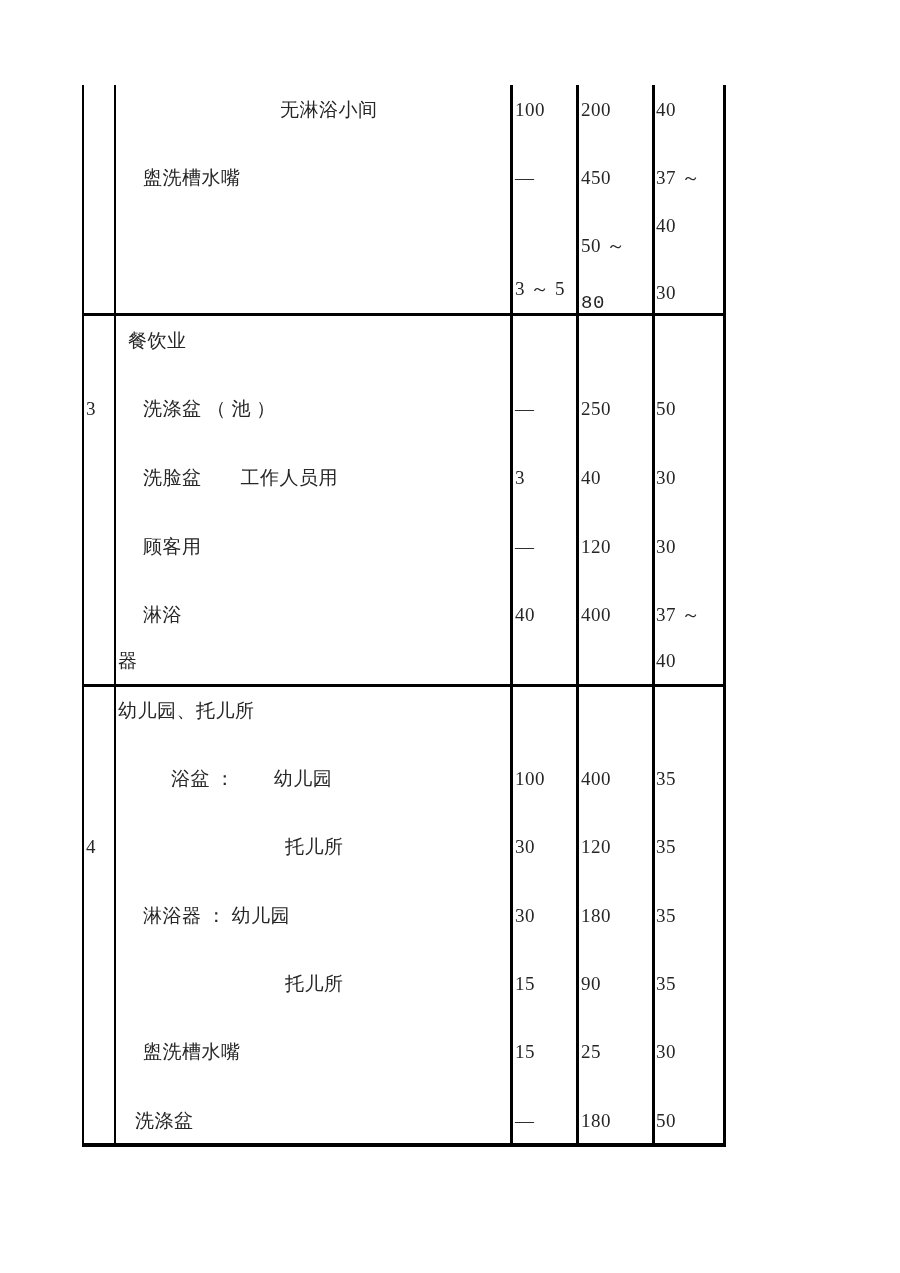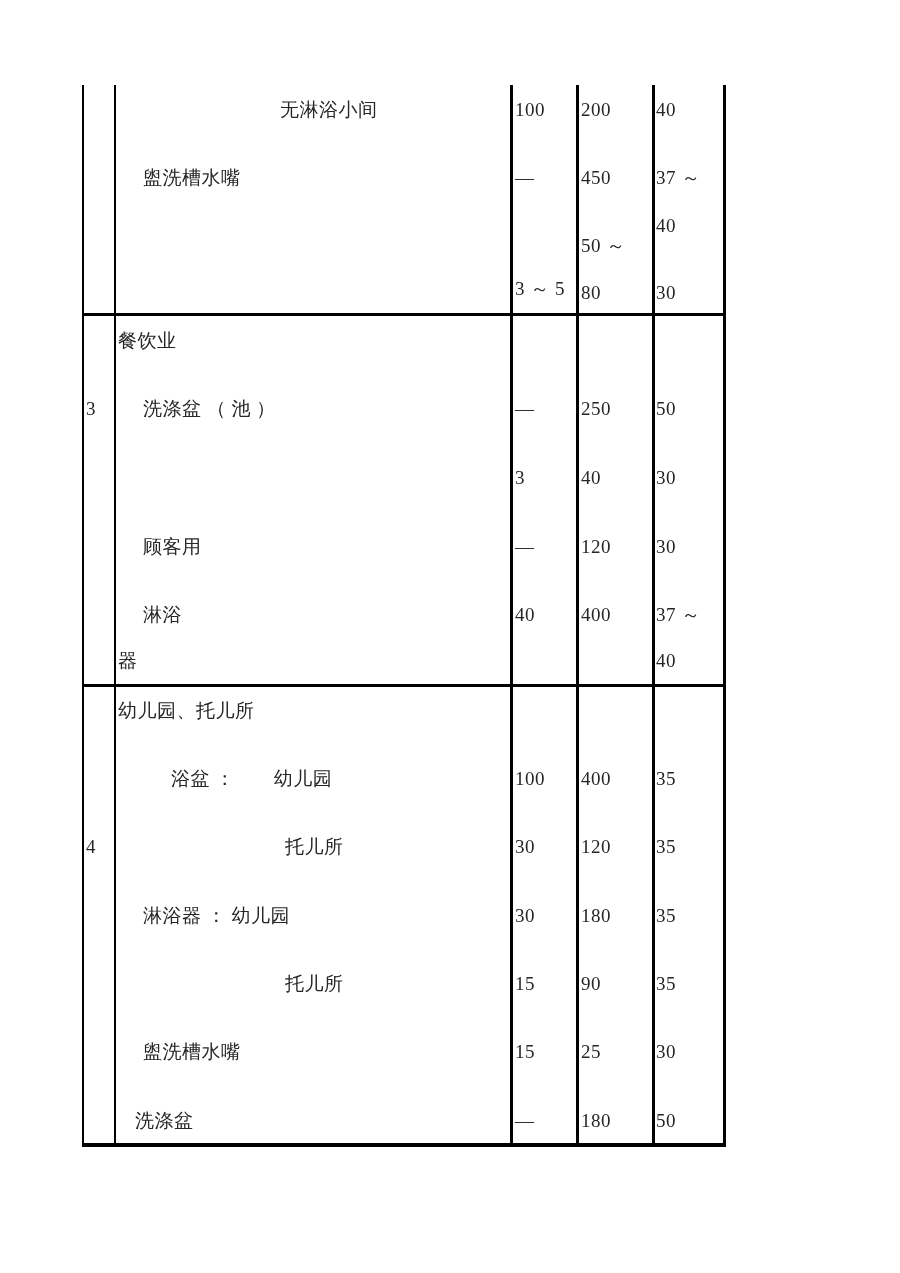--- a/index.html
+++ b/index.html
@@ -54,28 +54,29 @@
       <div class="cell-text" style="left: 515px; top: 110px;">100</div>
       <div class="cell-text" style="left: 581px; top: 110px;">200</div>
       <div class="cell-text" style="left: 656px; top: 110px;">40</div>
       <div class="cell-text" style="left: 143px; top: 178px;">盥洗槽水嘴</div>
       <div class="cell-text" style="left: 515px; top: 178px;">—</div>
       <div class="cell-text" style="left: 581px; top: 178px;">450</div>
       <div class="cell-text" style="left: 656px; top: 178px;">37 ～</div>
       <div class="cell-text" style="left: 656px; top: 226px;">40</div>
       <div class="cell-text" style="left: 515px; top: 246px; margin-top: 43px;">3 ～ 5</div>
       <div class="cell-text" style="left: 581px; top: 246px;">50 ～</div>
-      <div class="cell-text" style="left: 581px; top: 293px;">80</div>
+      <div class="cell-text" style="left: 581px; top: 303px; font-family: Liberation Mono, monospace;">80</div>
       <div class="cell-text" style="left: 656px; top: 293px;">30</div>
-      <div class="cell-text" style="left: 118px; top: 341px; text-align: center;">餐饮业</div>
+      <div class="cell-text" style="left: 128px; top: 341px; text-align: center;">餐饮业</div>
       <div class="cell-text" style="left: 86px; top: 409px;">3</div>
       <div class="cell-text" style="left: 143px; top: 409px;">洗涤盆 （ 池 ）</div>
       <div class="cell-text" style="left: 515px; top: 409px;">—</div>
       <div class="cell-text" style="left: 581px; top: 409px;">250</div>
       <div class="cell-text" style="left: 656px; top: 409px;">50</div>
+      <div class="cell-text" style="left: 143px; top: 478px;">洗脸盆　　工作人员用</div>
       <div class="cell-text" style="left: 515px; top: 478px;">3</div>
       <div class="cell-text" style="left: 581px; top: 478px;">40</div>
       <div class="cell-text" style="left: 656px; top: 478px;">30</div>
       <div class="cell-text" style="left: 143px; top: 547px;">顾客用</div>
       <div class="cell-text" style="left: 515px; top: 547px;">—</div>
       <div class="cell-text" style="left: 581px; top: 547px;">120</div>
       <div class="cell-text" style="left: 656px; top: 547px;">30</div>
       <div class="cell-text" style="left: 143px; top: 615px;">淋浴</div>
       <div class="cell-text" style="left: 515px; top: 615px;">40</div>
       <div class="cell-text" style="left: 581px; top: 615px;">400</div>

